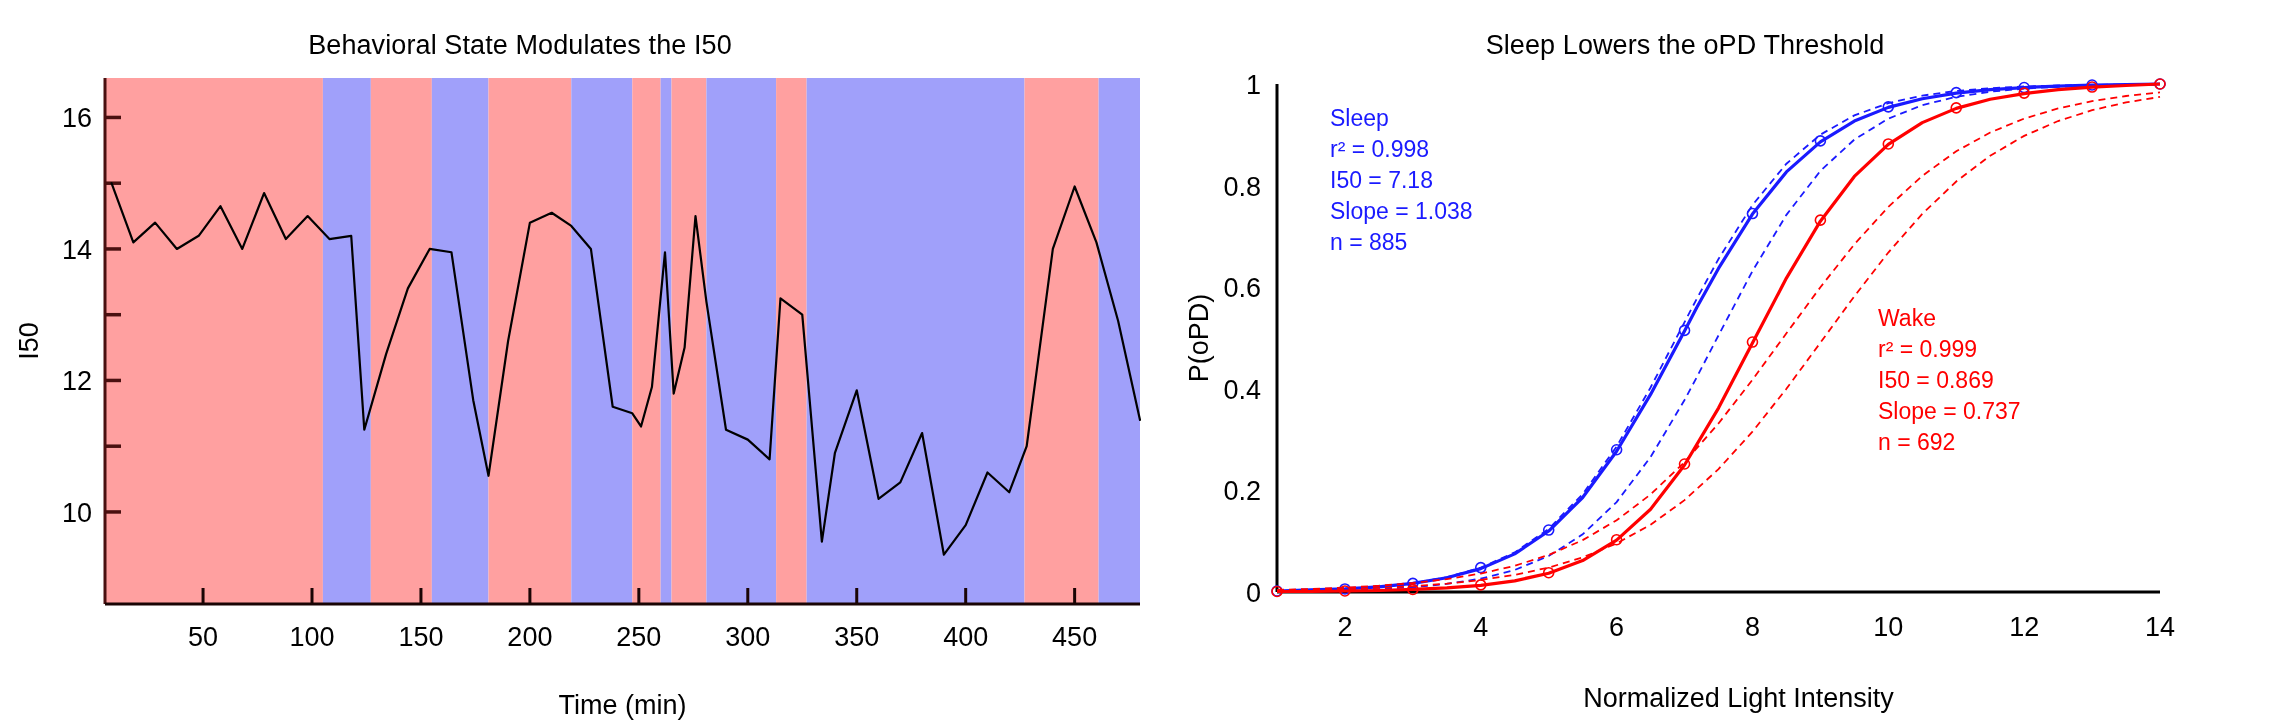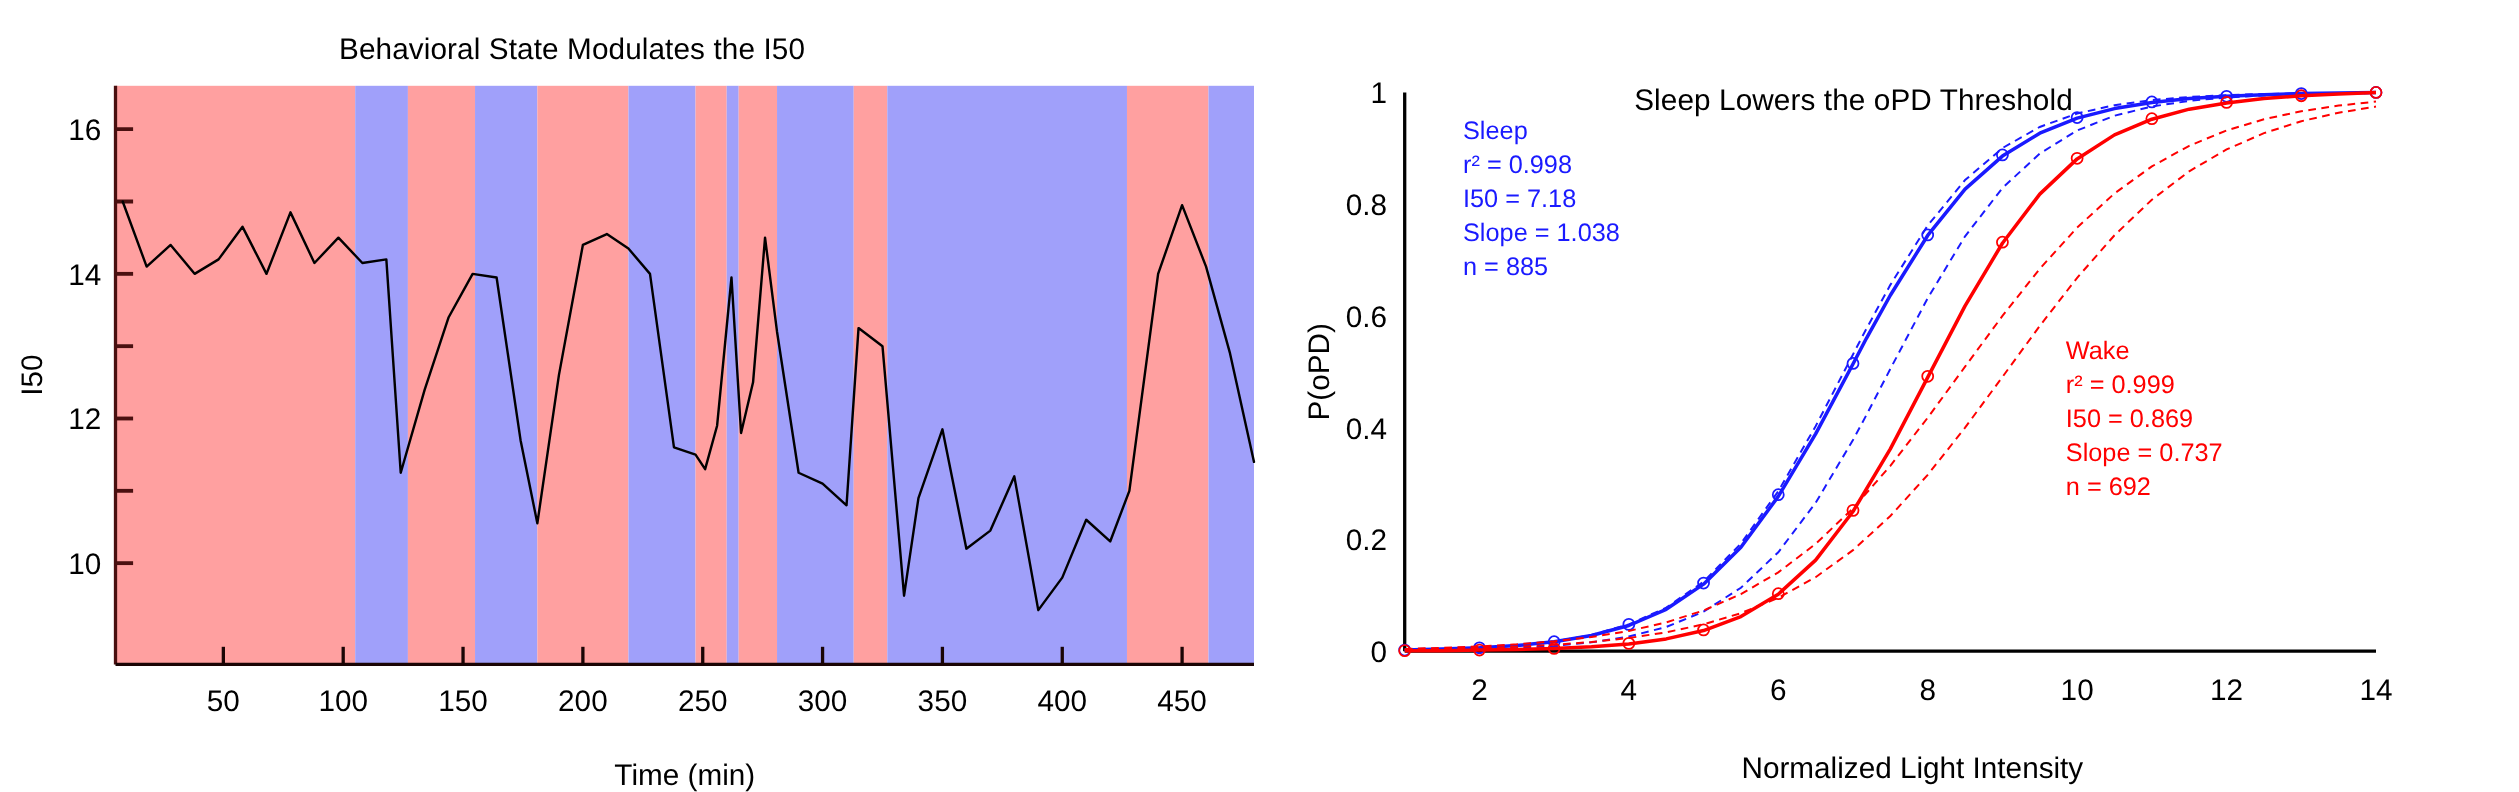--- a/index.html
+++ b/index.html
@@ -32,21 +32,21 @@
     position: absolute;
     top: 14px;
     width: 100%;
     text-align: center;
     font-size: 27px;
     color: #000000;
     font-family: "Liberation Sans", sans-serif;
     letter-spacing: 0.1px;
   }
   #panel-left .panel-title  { left: -60px; }
-  #panel-right .panel-title { left: -40px; margin-top: 46px; }
+  #panel-right .panel-title { left: -40px; }
 
   .plot-svg {
     position: absolute;
     left: 0;
     top: 0;
   }
 
   .axis-label {
     font-size: 27px;
     fill: #000000;

